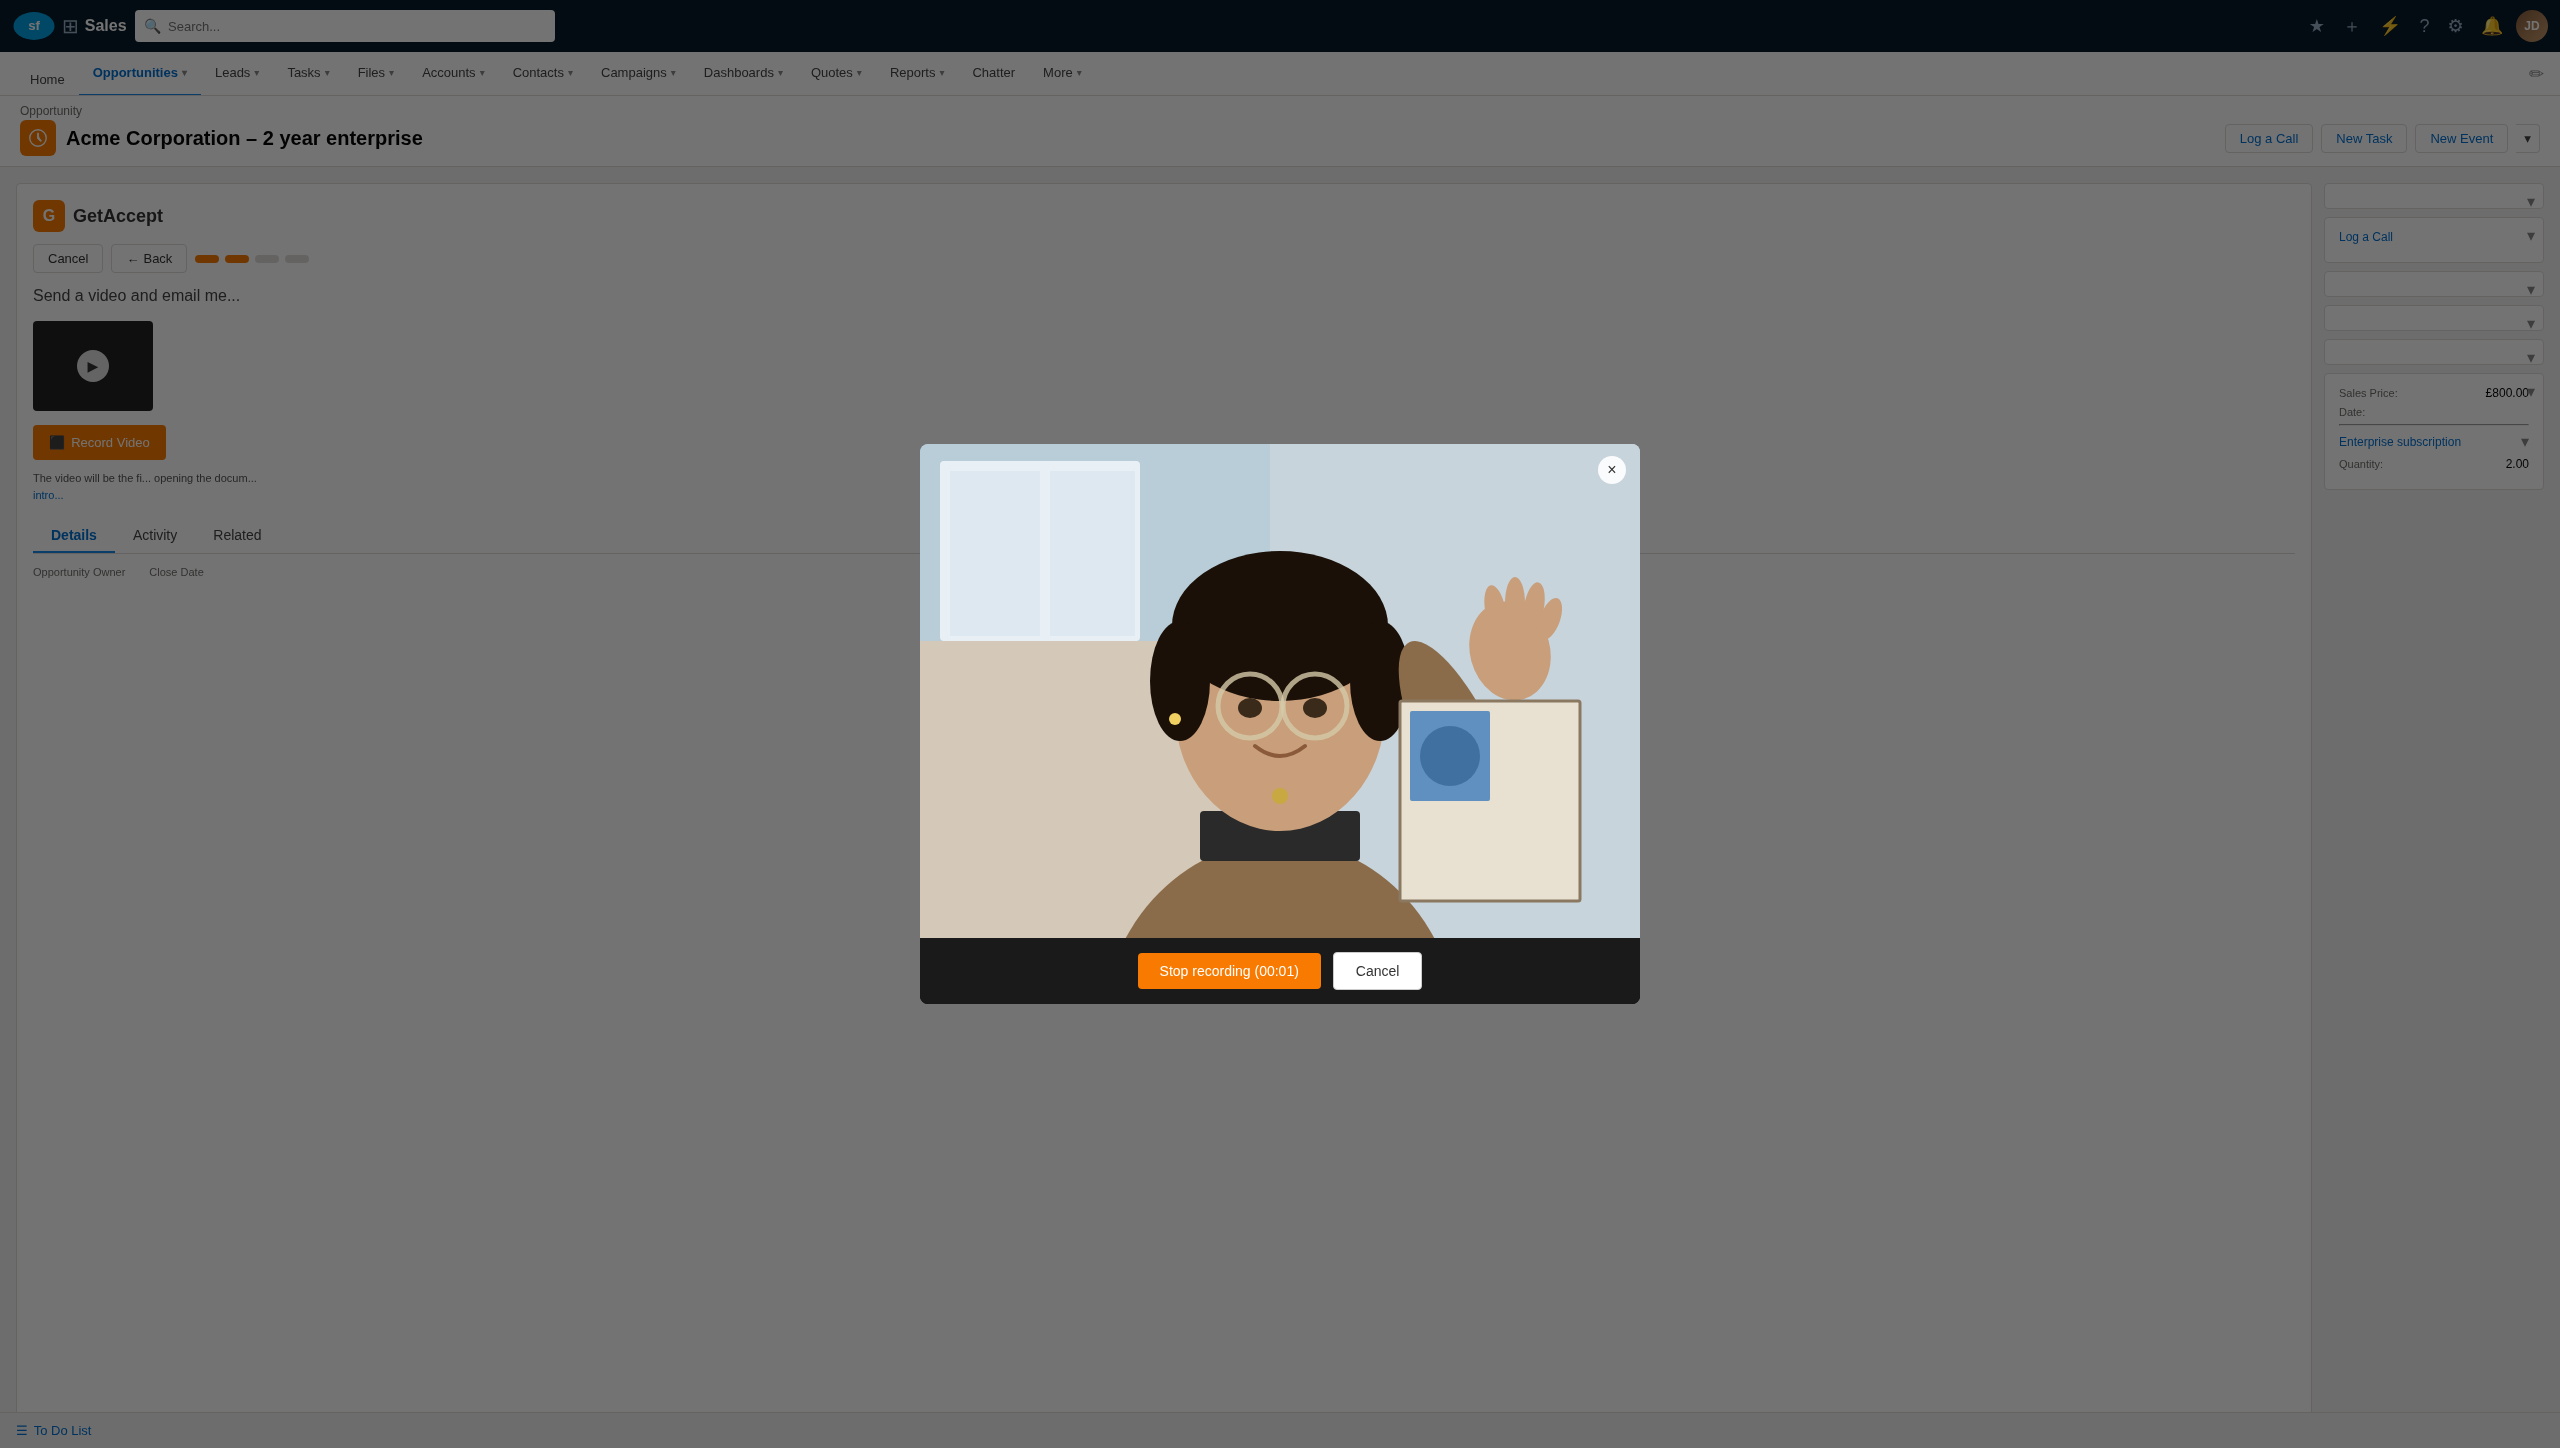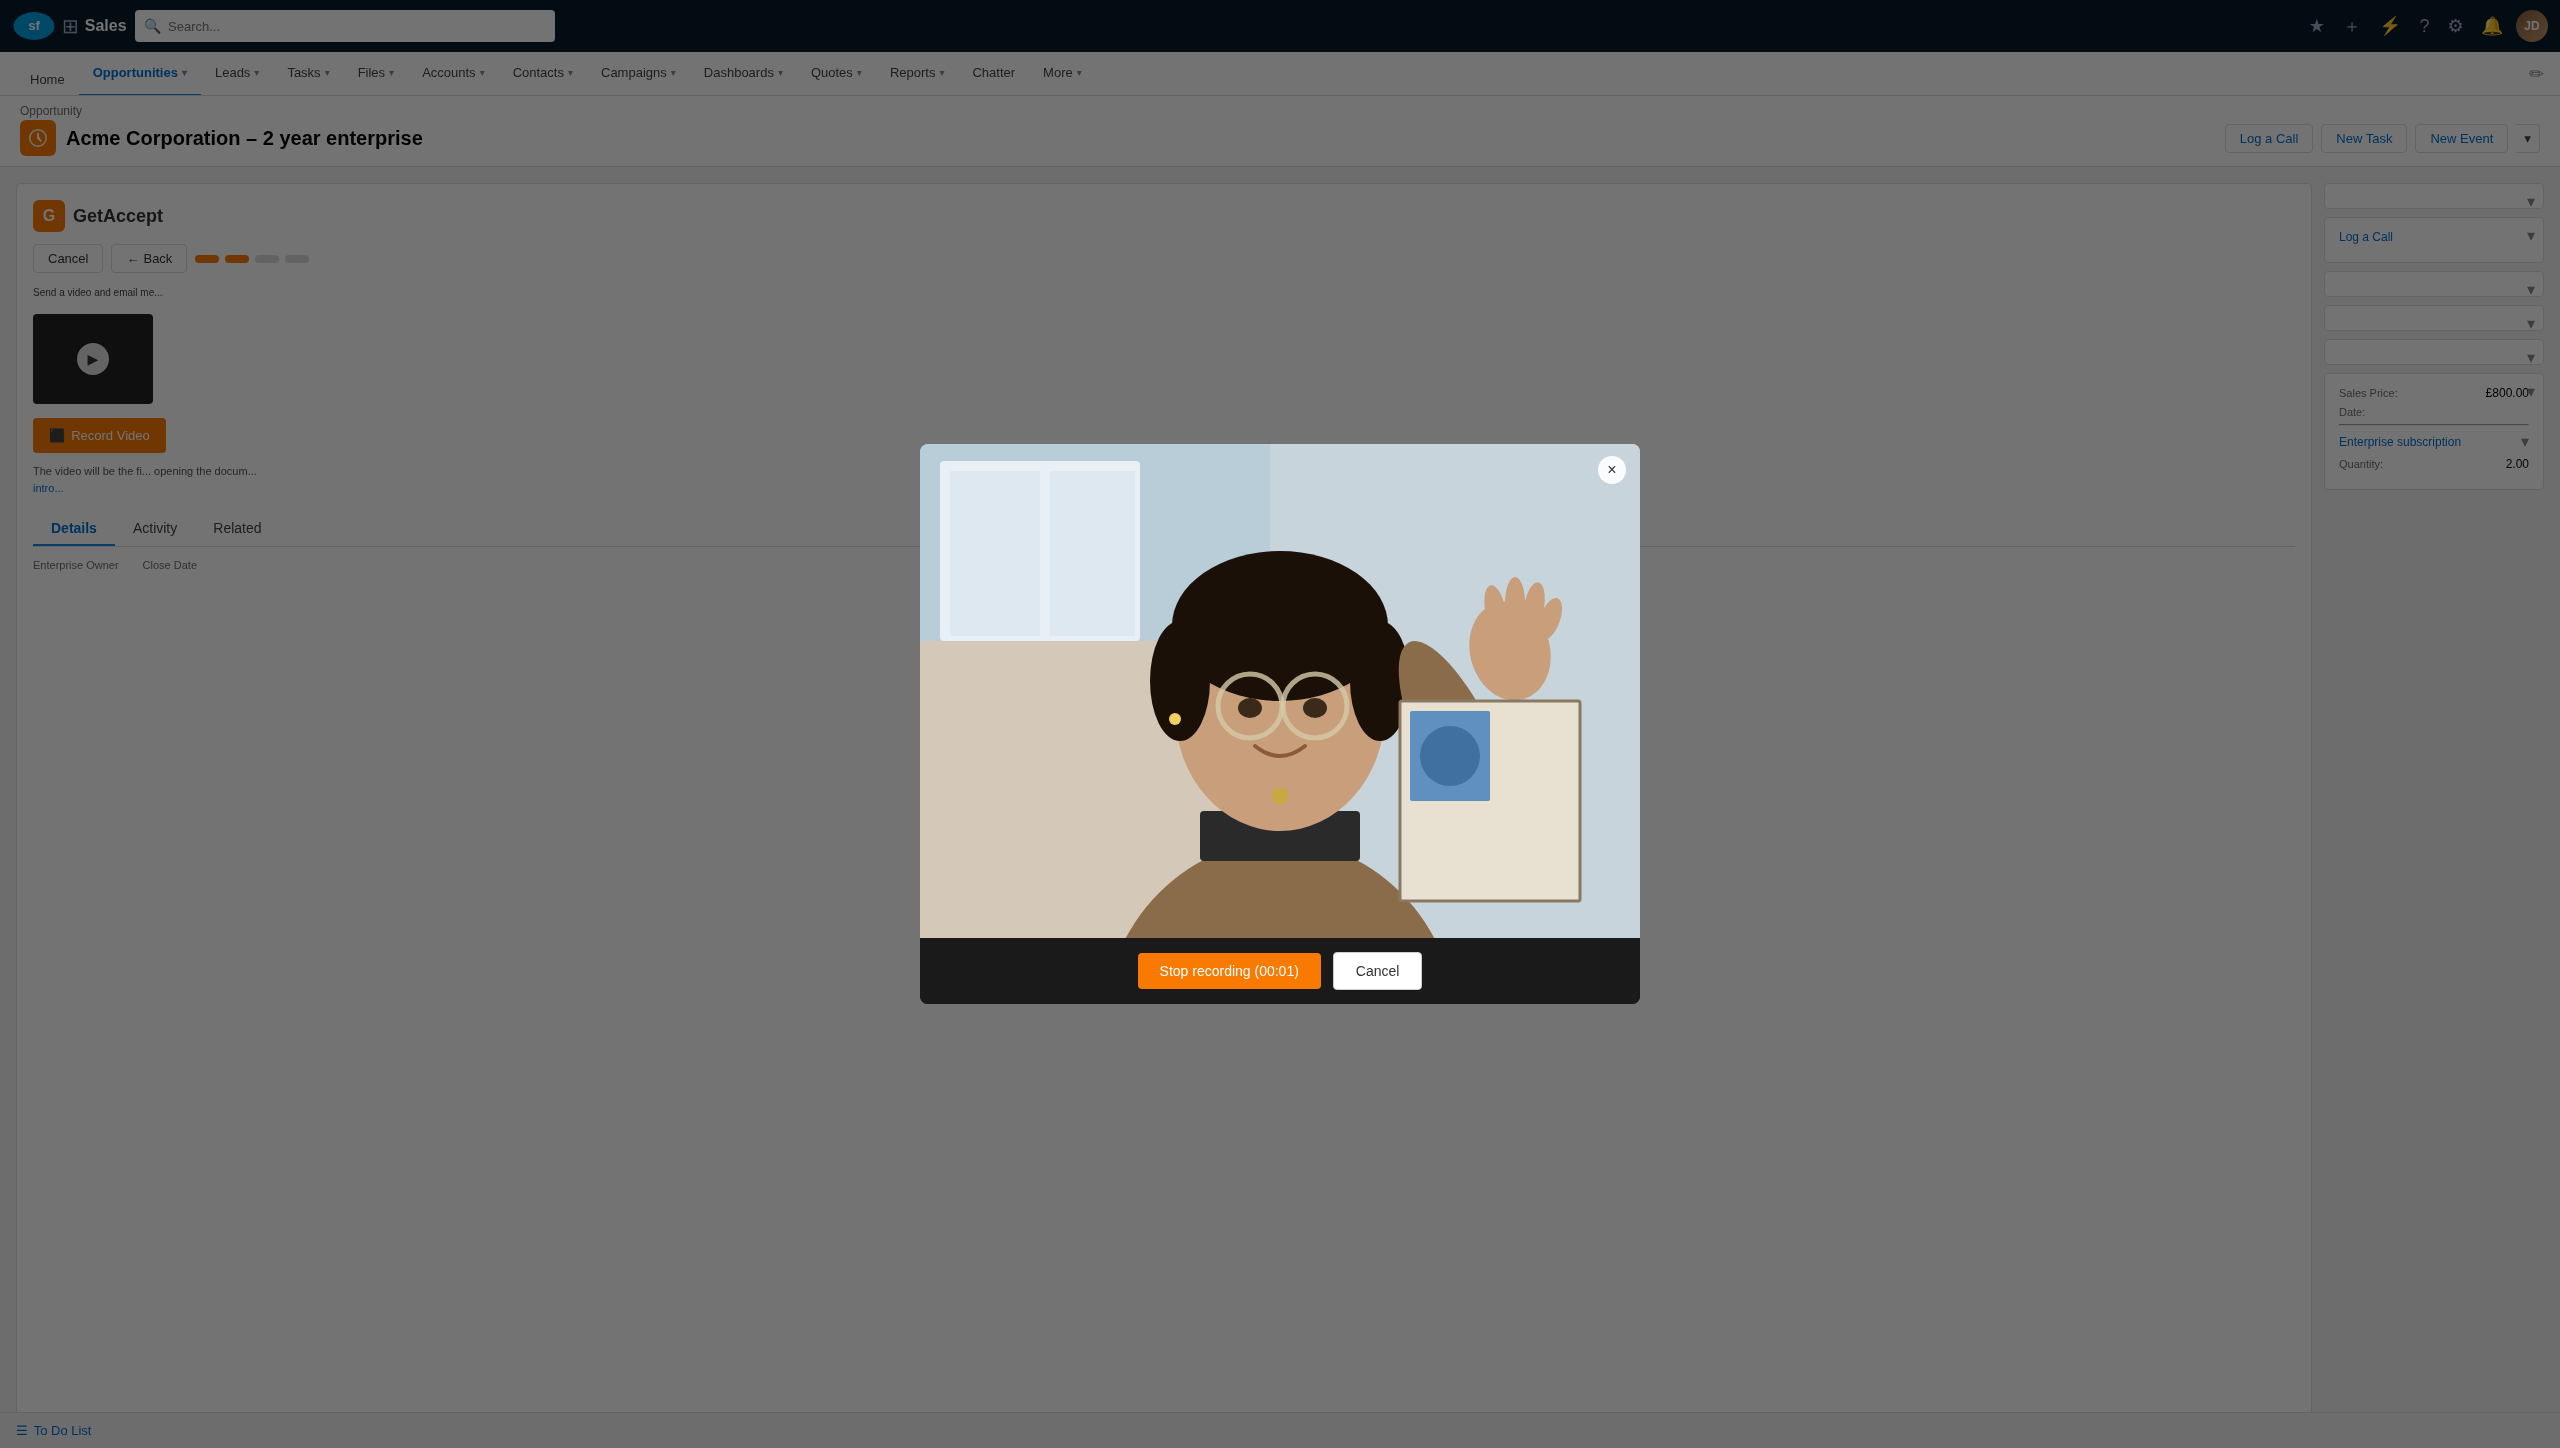--- a/index.html
+++ b/index.html
@@ -276,21 +276,21 @@
       align-items: center;
     }
     .step-dot {
       width: 24px;
       height: 8px;
       border-radius: 4px;
       background: #dddbda;
     }
     .step-dot.active { background: #f97a00; }
     .ga-subtitle {
-      font-size: 10px;
+      font-size: 16px;
       color: #444;
       margin-bottom: 16px;
     }
     .video-thumb {
       width: 120px;
       height: 90px;
       background: #222;
       border-radius: 4px;
       display: flex;
       align-items: center;
@@ -584,21 +584,21 @@
       <a>intro...</a>
     </p>
 
     <div class="tabs-row">
       <div class="tab active">Details</div>
       <div class="tab">Activity</div>
       <div class="tab">Related</div>
     </div>
     <div class="field-row">
       <div>
-        <div class="field-label">Enterprise Owner</div>
+        <div class="field-label">Opportunity Owner</div>
       </div>
       <div>
         <div class="field-label">Close Date</div>
       </div>
     </div>
   </div>
 
   <div class="right-panel">
     <div class="right-card">
       <button class="card-menu-btn">▾</button>

